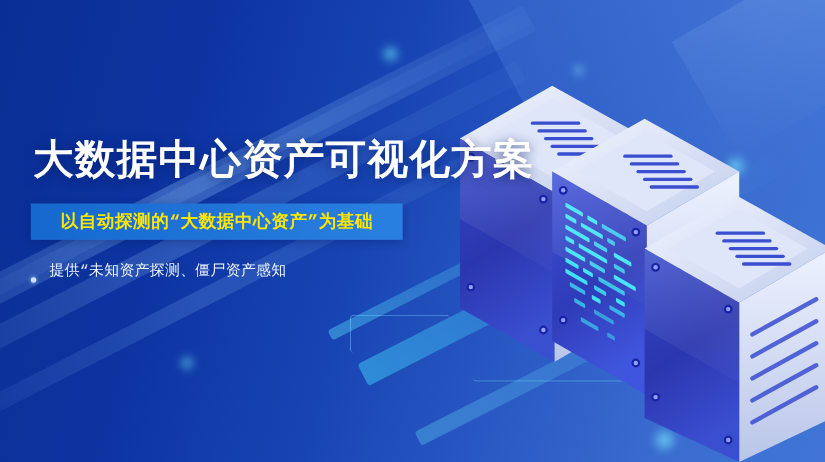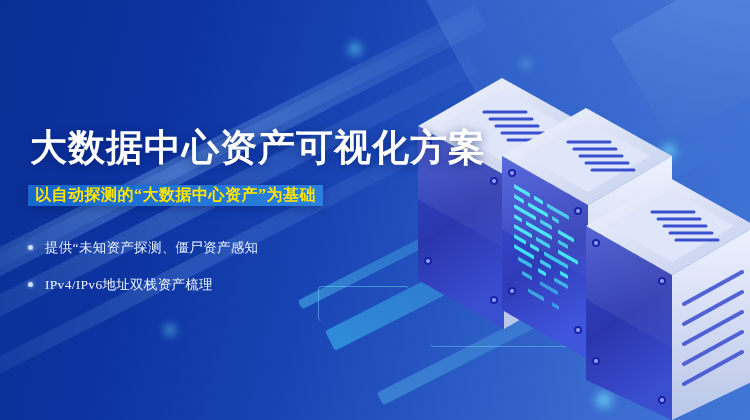--- a/index.html
+++ b/index.html
@@ -1,18 +1,18 @@
 <!DOCTYPE html>
 <html><head>
 <meta charset="utf-8">
 <style>
   html,body{margin:0;padding:0;background:#0a2f8f;}
   #banner{
     position:relative;width:750px;height:420px;overflow:hidden;
-    font-family:Liberation Serif, serif;
+    font-family:Liberation Mono, monospace;
     background:linear-gradient(105deg,#0a2f94 0%,#0c33a0 22%,#1845b4 45%,#2a5ac4 65%,#3a6bcf 82%,#4076d6 100%);
   }
 
   
   .bg-layer{position:absolute;inset:0;overflow:hidden;}
 
   .corner-tr{
     position:absolute;top:-120px;right:-140px;width:420px;height:300px;
     background:linear-gradient(180deg,rgba(120,175,255,.22),rgba(120,175,255,0));
     transform:rotate(-28deg);
@@ -58,31 +58,31 @@
   #copy{position:absolute;left:0;top:0;width:450px;height:420px;}
 
   #title{
     position:absolute;left:30px;top:126px;
     font-size:37px;font-weight:bold;color:#ffffff;letter-spacing:1px;
     white-space:nowrap;line-height:44px;
     text-shadow:0 2px 10px rgba(0,20,90,.55);
   }
 
   #subtitle-bar{
-    position:absolute;left:28px;top:185px;height:21px;
+    position:absolute;left:28px;top:185px;height:33px;
     background:linear-gradient(90deg,#1668cf,#2a80e0);
-    display:flex;align-items:center;padding:0 7px;
+    display:flex;align-items:center;padding:0 27px;
     box-shadow:0 2px 8px rgba(0,20,80,.35);
   }
   #subtitle-bar span{
     font-size:16px;font-weight:bold;color:#ffe600;white-space:nowrap;letter-spacing:.5px;
   }
 
   #bullets{position:absolute;left:28px;top:238px;width:400px;}
-  .bullet{display:flex;align-items:flex-start;margin-bottom:18px;}
+  .bullet{display:flex;align-items:flex-end;margin-bottom:18px;}
   .bullet .dot{
     width:5px;height:5px;border-radius:50%;background:#cfe0ff;
     margin-top:7px;margin-right:12px;flex:0 0 auto;
     box-shadow:0 0 4px rgba(190,220,255,.8);
   }
   .bullet .txt{
     font-size:13.5px;color:#eef4ff;line-height:19px;white-space:nowrap;letter-spacing:.3px;
   }
 </style>
 </head>
@@ -273,20 +273,16 @@
 
     <div id="subtitle-bar">
       <span>以自动探测的“大数据中心资产”为基础</span>
     </div>
 
     <div id="bullets">
       <div class="bullet">
         <span class="dot"></span>
         <span class="txt">提供“未知资产探测、僵尸资产感知</span>
       </div>
-      <div class="bullet">
-        <span class="dot"></span>
-        <span class="txt">IPv4/IPv6地址双栈资产梳理</span>
-      </div>
     </div>
 
   </div>
 </div>
 
 </body></html>

